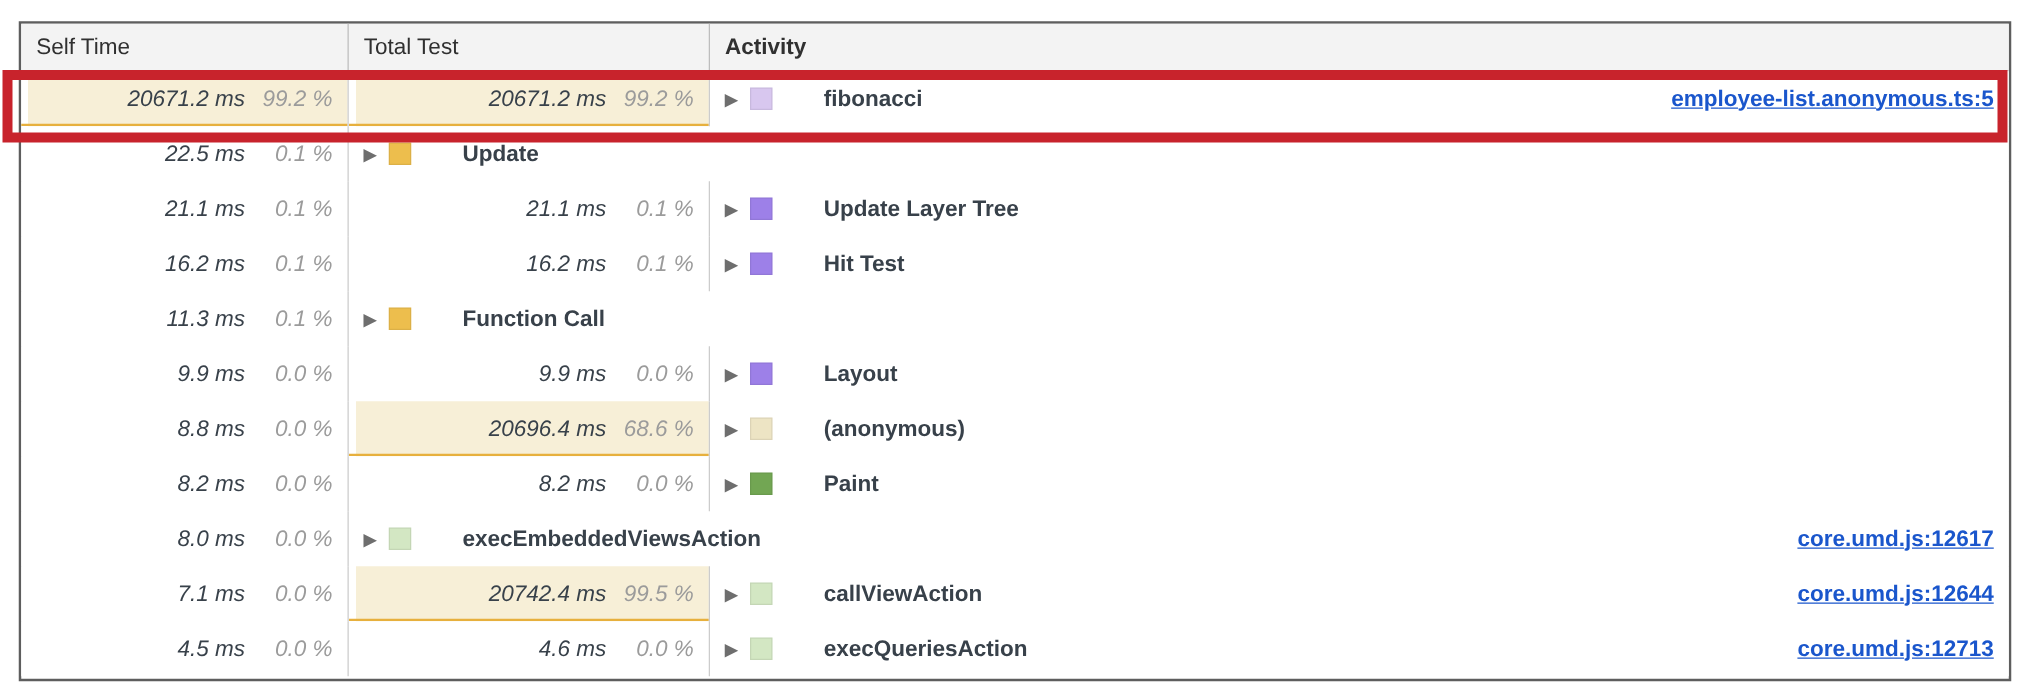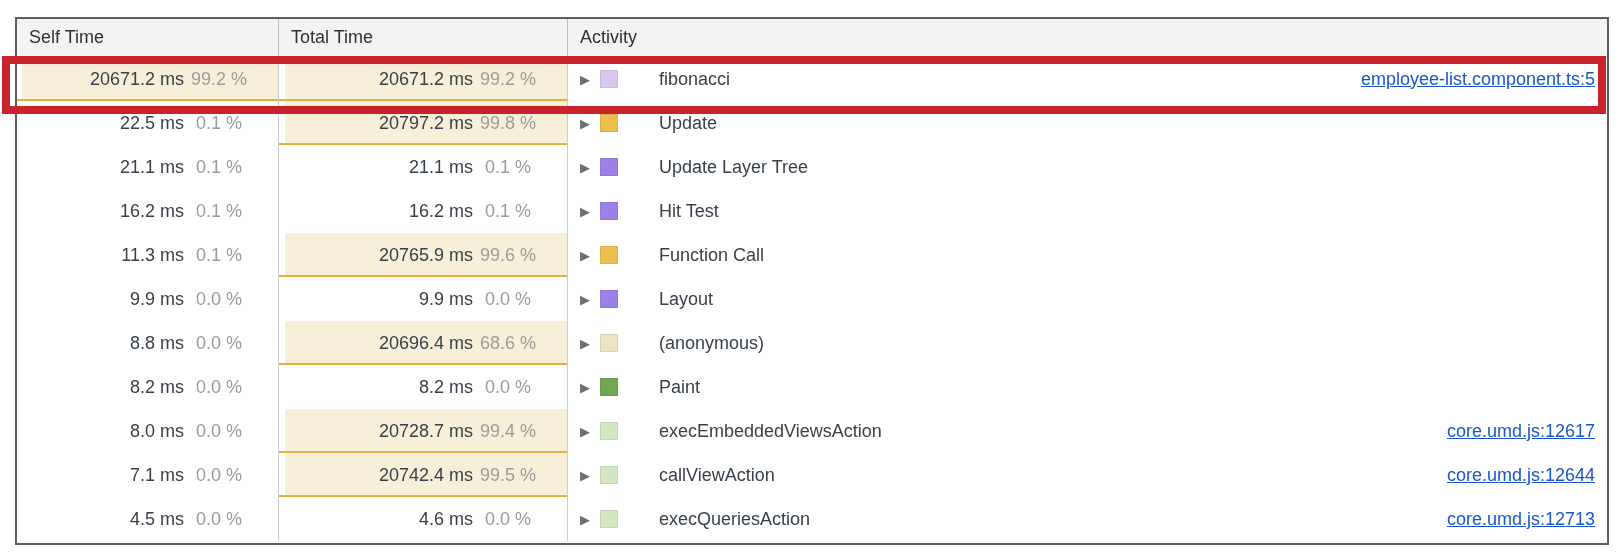--- a/index.html
+++ b/index.html
@@ -32,44 +32,45 @@
   .hdr .hcell {
     display: flex; align-items: center;
     padding-left: 12px;
     border-right: 1px solid #bdbdbd;
     box-sizing: border-box;
   }
   .hdr .hcell:last-child { border-right: none; }
 
   .col-self  { width: 262px; flex: 0 0 262px; }
   .col-total { width: 289px; flex: 0 0 289px; }
-  .col-act   { flex: 1 1 auto; min-width: 0; }
+  .col-act   { flex: 1 1 auto; min-width: 0; font-weight: bold; }
 
   .row {
     display: flex;
     height: 44px;
     box-sizing: border-box;
     background: #fff;
   }
 
   .cell {
     display: flex; align-items: center;
     box-sizing: border-box;
     font-size: 18px;
   }
   .cell.num {
     justify-content: flex-end;
-    padding-right: 24px;
+    padding-right: 12px;
     border-right: 1px solid #cccccc;
+    font-style: italic;
   }
   .cell .val { color: #38414a; text-align: right; }
   .cell .pct {
     color: #9b9b9b;
     width: 70px;
-    text-align: center;
+    text-align: right;
     flex: 0 0 70px;
   }
 
   .cell.act { padding-left: 12px; }
   .twisty {
     color: #6e6e6e;
     font-size: 13px;
     width: 20px;
     flex: 0 0 20px;
     cursor: default;
@@ -105,51 +106,47 @@
 </head>
 <body>
 
 <div id="stage">
   <div class="grid">
     <div class="hdr">
       <div class="hcell col-self">
           <span>Self Time</span>
         </div>
       <div class="hcell col-total">
-          <span>Total Time</span>
+          <span>Total Test</span>
         </div>
       <div class="hcell col-act">
           <span>Activity</span>
         </div>
     </div>
     <div id="rows">
         <div class="row">
           <div class="cell num col-self" style="background-image: linear-gradient(to left, rgb(247, 239, 215) 98%, transparent 98%); box-shadow: rgb(231, 176, 61) 0px -2px 0px inset;">
             <span class="val">20671.2 ms</span>
             <span class="pct">99.2 %</span>
           </div>
           <div class="cell num col-total" style="background-image: linear-gradient(to left, rgb(247, 239, 215) 98%, transparent 98%); box-shadow: rgb(231, 176, 61) 0px -2px 0px inset;">
             <span class="val">20671.2 ms</span>
             <span class="pct">99.2 %</span>
           </div>
           <div class="cell act col-act">
             <span class="twisty">▶</span>
             <span class="swatch" style="background: rgb(216, 199, 239);"></span>
             <span class="actlabel">fibonacci</span>
-            <a class="srclink">employee-list.component.ts:5</a>
+            <a class="srclink">employee-list.anonymous.ts:5</a>
           </div>
         </div>
         <div class="row">
           <div class="cell num col-self">
             <span class="val">22.5 ms</span>
             <span class="pct">0.1 %</span>
-          </div>
-          <div class="cell num col-total" style="background-image: linear-gradient(to left, rgb(247, 239, 215) 98%, transparent 98%); box-shadow: rgb(231, 176, 61) 0px -2px 0px inset;">
-            <span class="val">20797.2 ms</span>
-            <span class="pct">99.8 %</span>
           </div>
           <div class="cell act col-act">
             <span class="twisty">▶</span>
             <span class="swatch" style="background: rgb(237, 190, 77);"></span>
             <span class="actlabel">Update</span>
           </div>
         </div>
         <div class="row">
           <div class="cell num col-self">
             <span class="val">21.1 ms</span>
@@ -177,24 +174,20 @@
           <div class="cell act col-act">
             <span class="twisty">▶</span>
             <span class="swatch" style="background: rgb(157, 128, 232);"></span>
             <span class="actlabel">Hit Test</span>
           </div>
         </div>
         <div class="row">
           <div class="cell num col-self">
             <span class="val">11.3 ms</span>
             <span class="pct">0.1 %</span>
-          </div>
-          <div class="cell num col-total" style="background-image: linear-gradient(to left, rgb(247, 239, 215) 98%, transparent 98%); box-shadow: rgb(231, 176, 61) 0px -2px 0px inset;">
-            <span class="val">20765.9 ms</span>
-            <span class="pct">99.6 %</span>
           </div>
           <div class="cell act col-act">
             <span class="twisty">▶</span>
             <span class="swatch" style="background: rgb(237, 190, 77);"></span>
             <span class="actlabel">Function Call</span>
           </div>
         </div>
         <div class="row">
           <div class="cell num col-self">
             <span class="val">9.9 ms</span>
@@ -238,24 +231,20 @@
             <span class="twisty">▶</span>
             <span class="swatch" style="background: rgb(114, 166, 83);"></span>
             <span class="actlabel">Paint</span>
           </div>
         </div>
         <div class="row">
           <div class="cell num col-self">
             <span class="val">8.0 ms</span>
             <span class="pct">0.0 %</span>
           </div>
-          <div class="cell num col-total" style="background-image: linear-gradient(to left, rgb(247, 239, 215) 98%, transparent 98%); box-shadow: rgb(231, 176, 61) 0px -2px 0px inset;">
-            <span class="val">20728.7 ms</span>
-            <span class="pct">99.4 %</span>
-          </div>
           <div class="cell act col-act">
             <span class="twisty">▶</span>
             <span class="swatch" style="background: rgb(211, 231, 195);"></span>
             <span class="actlabel">execEmbeddedViewsAction</span>
             <a class="srclink">core.umd.js:12617</a>
           </div>
         </div>
         <div class="row">
           <div class="cell num col-self">
             <span class="val">7.1 ms</span>

